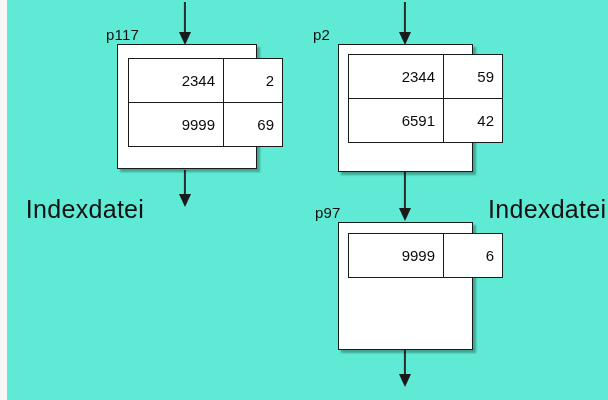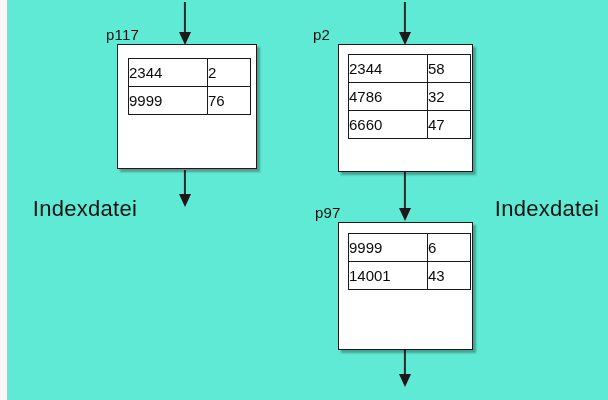--- a/index.html
+++ b/index.html
@@ -42,24 +42,24 @@
 
   
   .key-table {
     position: absolute;
     border-collapse: collapse;
     table-layout: fixed;
     background: #ffffff;
   }
   .key-table td {
     border: 1.4px solid #1a1a1a;
-    text-align: left;
+    text-align: right;
     font-size: 15px;
     color: #0b0b0b;
-    padding: 0;
+    padding: 8px;
     height: 27px;
     line-height: 27px;
     white-space: nowrap;
   }
   .key-table td.col-key   { width: 78px; }
   .key-table td.col-value { width: 42px; }
 
   
   .arrow {
     position: absolute;
@@ -81,21 +81,21 @@
     border-left: 6.5px solid transparent;
     border-right: 6.5px solid transparent;
     border-top: 13px solid #1a1a1a;
     transform: translateX(-50%);
   }
 
   
   .caption {
     position: absolute;
     text-align: center;
-    font-size: 22px;
+    font-size: 25px;
     line-height: 26px;
     color: #121212;
     letter-spacing: 0.3px;
     white-space: nowrap;
   }
 </style>
 </head>
 <body>
 
 <div id="canvas">
@@ -130,55 +130,47 @@
   <div class="node-label" style="left:106px; top:26px;">p117</div>
   <div class="node-box" style="left:117px; top:44px; width:140px; height:125px;"></div>
   <table class="key-table" style="left:128px; top:58px;">
     <tbody>
         <tr>
       <td class="col-key">2344</td>
       <td class="col-value">2</td>
     </tr>
     <tr>
       <td class="col-key">9999</td>
-      <td class="col-value">76</td>
+      <td class="col-value">69</td>
     </tr>
   </tbody>
     </table>
 
   <div class="node-label" style="left:313px; top:26px;">p2</div>
   <div class="node-box" style="left:338px; top:44px; width:135px; height:128px;"></div>
   <table class="key-table" style="left:348px; top:54px;">
     <tbody>
         <tr>
       <td class="col-key">2344</td>
-      <td class="col-value">58</td>
+      <td class="col-value">59</td>
     </tr>
     <tr>
-      <td class="col-key">4786</td>
-      <td class="col-value">32</td>
-    </tr>
-    <tr>
-      <td class="col-key">6660</td>
-      <td class="col-value">47</td>
+      <td class="col-key">6591</td>
+      <td class="col-value">42</td>
     </tr>
   </tbody>
     </table>
 
   <div class="node-label" style="left:315px; top:204px;">p97</div>
   <div class="node-box" style="left:338px; top:222px; width:135px; height:128px;"></div>
   <table class="key-table" style="left:348px; top:233px;">
     <tbody>
         <tr>
       <td class="col-key">9999</td>
       <td class="col-value">6</td>
-    </tr>
-    <tr>
-      <td class="col-key">14001</td>
-      <td class="col-value">43</td>
     </tr>
   </tbody>
     </table>
 
   <div class="caption" style="left:10px; top:196px; width:150px;">
     <div>Indexdatei</div>
   </div>
 
   <div class="caption" style="left:488px; top:196px; width:118px;">
     <div>Indexdatei</div>

